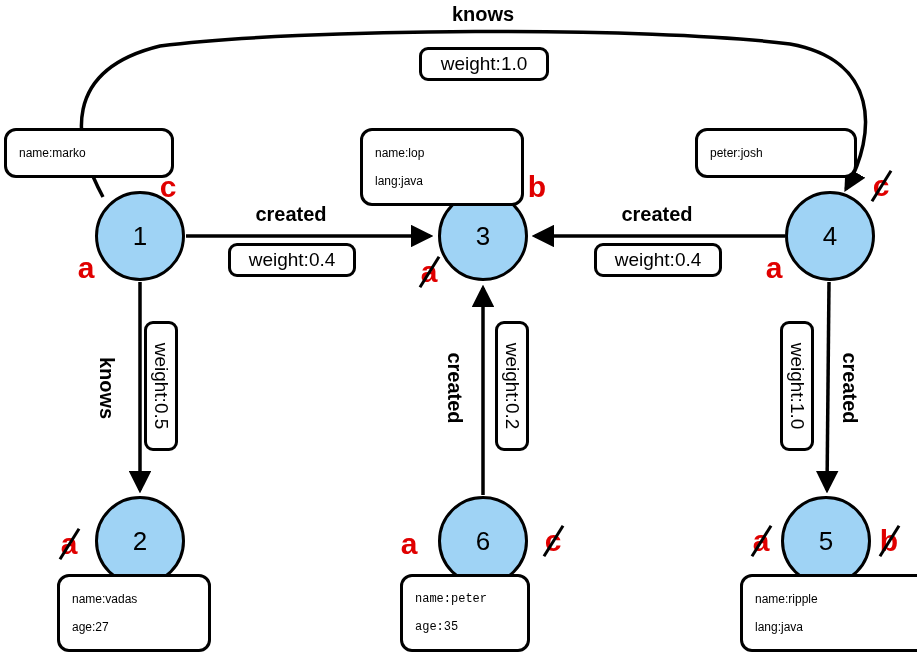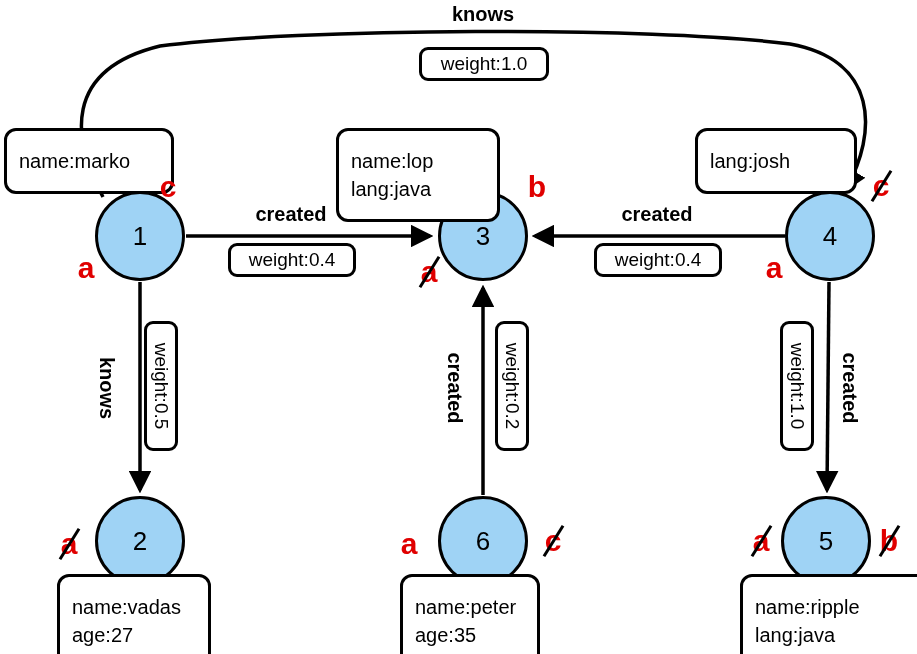--- a/index.html
+++ b/index.html
@@ -13,21 +13,21 @@
 
   .vertex{
     position:absolute;width:90px;height:90px;border-radius:50%;
     background:#9fd3f5;border:3px solid #000;box-sizing:border-box;
     display:flex;align-items:center;justify-content:center;
   }
   .vertex-id{font-size:26px;color:#000;}
 
   .prop-box{
     position:absolute;background:#fff;border:3px solid #000;border-radius:12px;
-    box-sizing:border-box;padding:16px 12px;font-size:20px;line-height:28px;
+    box-sizing:border-box;padding:8px 12px;font-size:12px;line-height:28px;
   }
 
   .weight-box{
     position:absolute;background:#fff;border:3px solid #000;border-radius:9px;
     box-sizing:border-box;height:34px;line-height:28px;text-align:center;
     font-size:19px;
   }
   .edge-label{
     position:absolute;font-weight:bold;font-size:20px;text-align:center;height:24px;line-height:24px;
   }
@@ -76,32 +76,32 @@
   <div class="vertex" style="left:781px;top:496px;">
     <span class="vertex-id">5</span>
   </div>
   <div class="vertex" style="left:438px;top:496px;">
     <span class="vertex-id">6</span>
   </div>
 
   <div class="prop-box" style="left:4px;top:128px;width:170px;">
     <div>name:marko</div>
   </div>
-  <div class="prop-box" style="left:336px;top:128px;width:164px;">
+  <div class="prop-box" style="left:360px;top:128px;width:164px;">
     <div>name:lop</div>
     <div>lang:java</div>
   </div>
   <div class="prop-box" style="left:695px;top:128px;width:162px;">
-    <div>lang:josh</div>
+    <div>peter:josh</div>
   </div>
   <div class="prop-box" style="left:57px;top:574px;width:154px;">
     <div>name:vadas</div>
     <div>age:27</div>
   </div>
-  <div class="prop-box" style="left:400px;top:574px;width:140px;">
+  <div class="prop-box" style="left:400px;top:574px;width:130px;font-family:Liberation Mono, monospace;">
     <div>name:peter</div>
     <div>age:35</div>
   </div>
   <div class="prop-box" style="left:740px;top:574px;width:194px;">
     <div>name:ripple</div>
     <div>lang:java</div>
   </div>
 
   <div class="edge-label" style="left:433px;top:2px;width:100px;">knows</div>
   <div class="edge-label" style="left:241px;top:202px;width:100px;">created</div>

